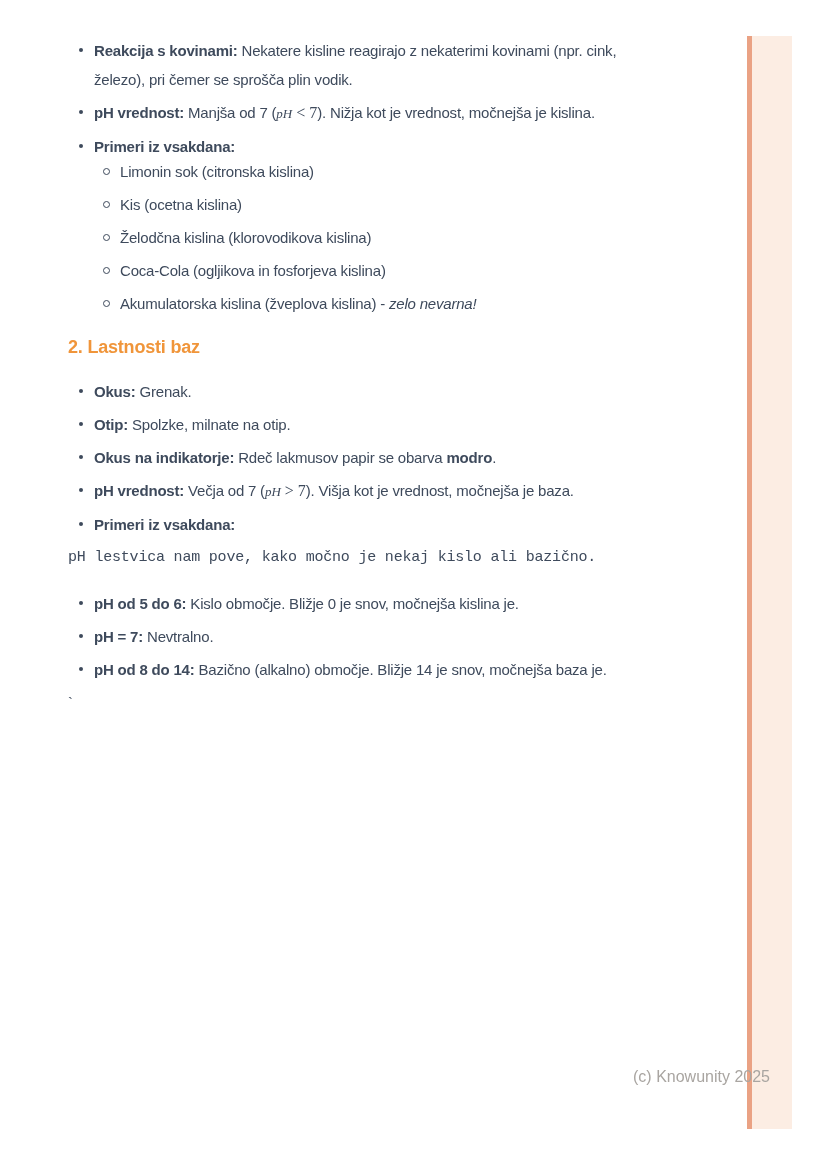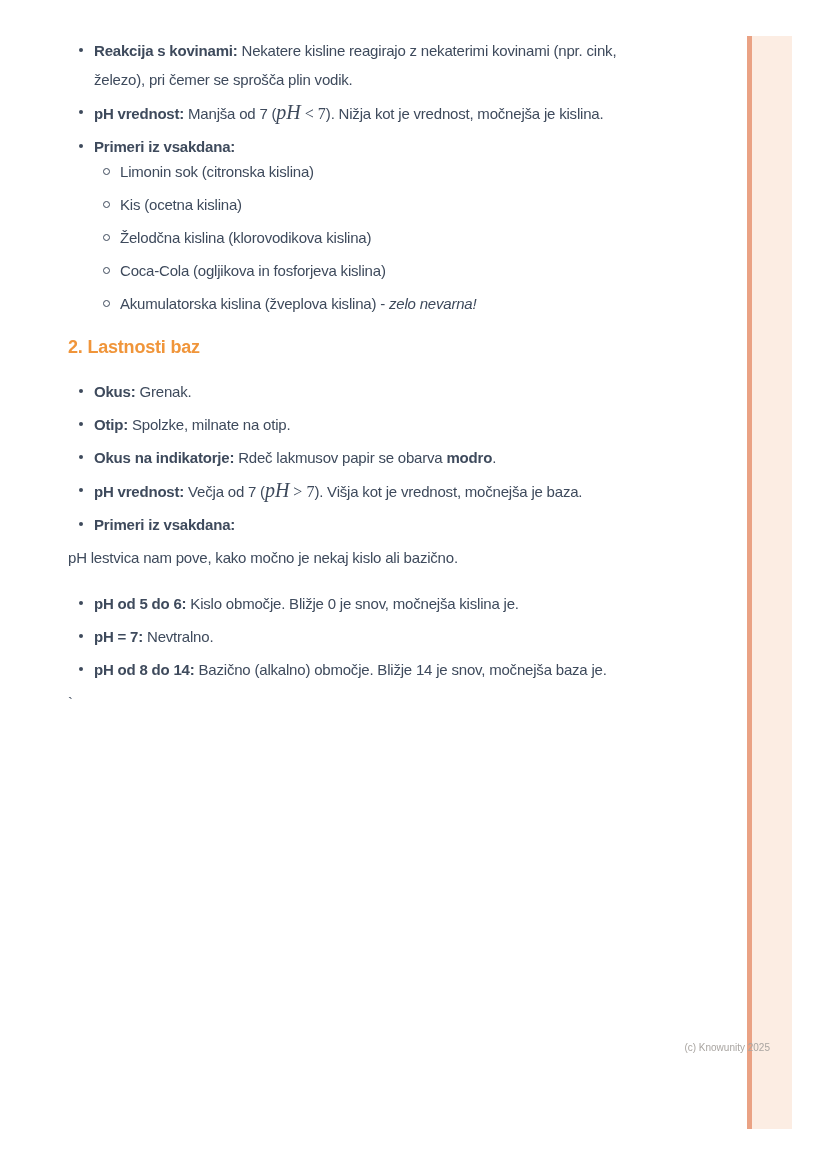--- a/index.html
+++ b/index.html
@@ -61,38 +61,38 @@
     left: 9px;
     top: 11px;
     width: 5px;
     height: 5px;
     border: 1.2px solid #3e4a5c;
     border-radius: 50%;
     background: transparent;
   }
   .b { font-weight: bold; }
   .i { font-style: italic; }
-  .mvar { font-family: "Liberation Serif", serif; font-style: italic; font-size: 20px; letter-spacing: 0; }
+  .mvar { font-family: "Liberation Serif", serif; font-style: italic; font-size: 13px; letter-spacing: 0; }
   .mser { font-family: "Liberation Serif", serif; font-size: 16px; letter-spacing: 0; }
   h2.h {
     font-size: 18px;
     line-height: 26px;
     font-weight: bold;
     color: #f0953a;
     margin: 16px 0 17px 0;
     letter-spacing: -0.2px;
   }
-  p.intro { margin: 0; line-height: 29px; }
+  p.intro { margin: 0; line-height: 29px; font-family: Liberation Mono, monospace; }
   .blist.spaced { margin-top: 17px; }
   .stray { line-height: 29px; margin-top: 1px; }
   .footer {
     position: absolute;
     right: 54px;
-    top: 1042px;
-    font-size: 10px;
+    top: 1068px;
+    font-size: 16px;
     letter-spacing: 0;
     color: #a9a5a1;
     z-index: 3;
   }
 </style>
 </head>
 <body>
 
 <div class="page">
 

